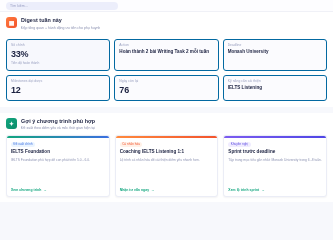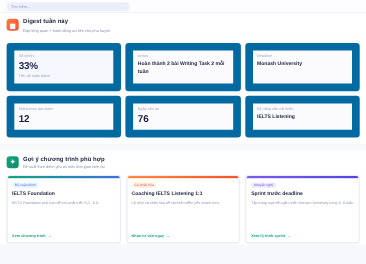--- a/index.html
+++ b/index.html
@@ -59,21 +59,21 @@
   
   .stat-grid {
     display:grid;
     grid-template-columns:repeat(3,1fr);
     gap:4px;
     padding:4px 6px 6px 6px;
     background:#ffffff;
   }
   .stat-card {
     background:#f7f8fd;
-    border:7px solid #0369a1;
+    border:1px solid #0369a1;
     border-radius:3px;
     padding:3px 4px 4px 4px;
     min-height:25px;
   }
   .stat-card.plain { background:#fbfbfe; }
   .stat-label {
     font-size:3.3px; color:#9aa0c0; line-height:5px;
     letter-spacing:.08px;
   }
   .stat-big {

